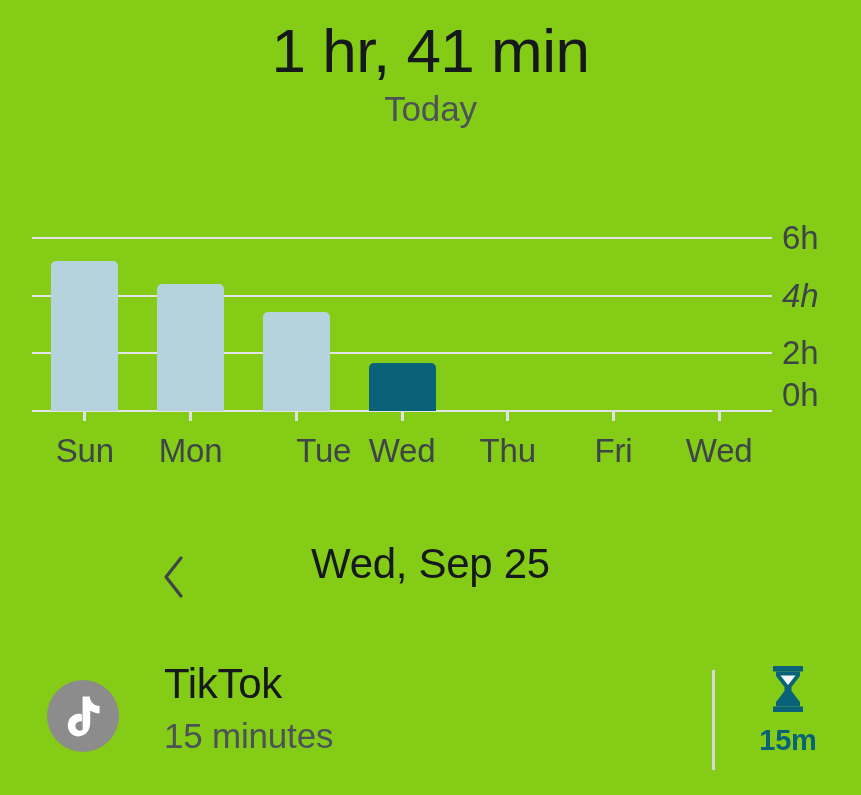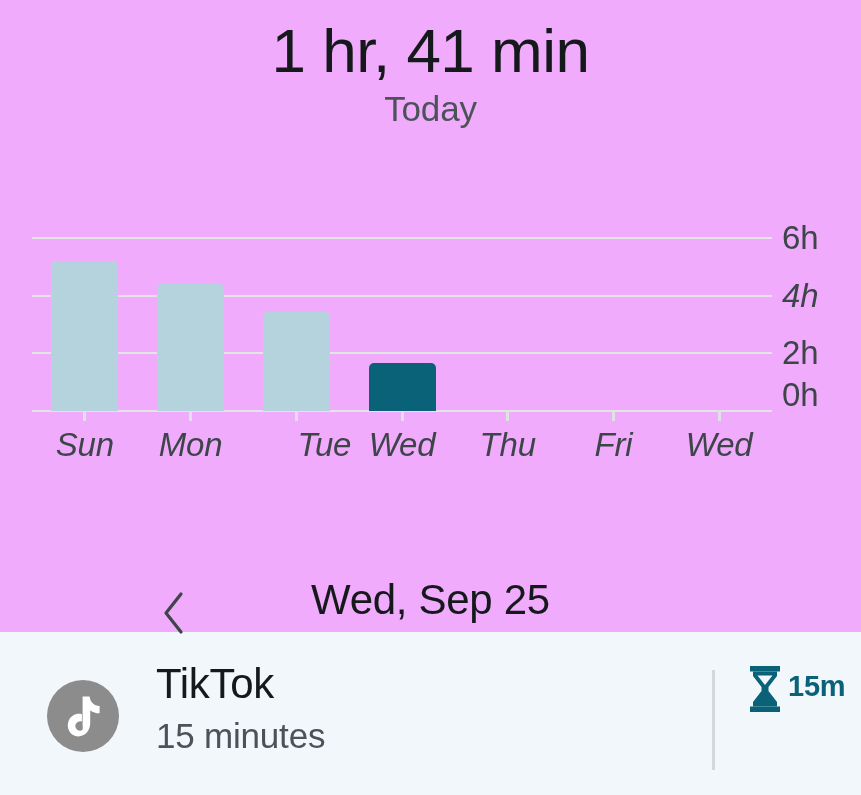--- a/index.html
+++ b/index.html
@@ -11,22 +11,22 @@
     height: 795px;
     background: #f2f7fb;
     font-family: "Liberation Sans", sans-serif;
     overflow: hidden;
     color: #1f2426;
     -webkit-font-smoothing: antialiased;
   }
   .screen {
     position: relative;
     width: 861px;
-    height: 632px;
-    background: #f0abfc;
+    height: 795px;
+    background: #84cc16;
   }
 
   
   .summary {
     position: absolute;
     top: 18px;
     left: 0;
     width: 861px;
     text-align: center;
   }
@@ -102,43 +102,41 @@
   .tick {
     position: absolute;
     top: 0;
     width: 3px;
     height: 10px;
     background: #dfe2e4;
   }
   .daylabels {
     position: absolute;
     left: 32px;
-    top: 211px;
+    top: 217px;
     width: 740px;
     height: 44px;
-    font-style: italic;
   }
   .daylabel {
     position: absolute;
     top: 0;
     width: 110px;
     text-align: center;
     font-size: 33px;
     color: #3d4549;
     letter-spacing: -0.2px;
   }
 
   
   .datenav {
     position: absolute;
     left: 0;
     top: 540px;
     width: 861px;
     height: 74px;
-    margin-top: 36px;
   }
   .nav-prev {
     position: absolute;
     left: 150px;
     top: 8px;
     width: 48px;
     height: 58px;
     display: flex;
     align-items: center;
     justify-content: center;
@@ -174,21 +172,21 @@
     width: 72px;
     height: 72px;
     border-radius: 50%;
     background: #8c8c8c;
     display: flex;
     align-items: center;
     justify-content: center;
   }
   .app-text {
     position: absolute;
-    left: 156px;
+    left: 164px;
     top: 12px;
   }
   .app-name {
     font-size: 42px;
     color: #16191c;
     letter-spacing: -0.3px;
     line-height: 1.15;
   }
   .app-usage {
     margin-top: 8px;
@@ -203,20 +201,22 @@
     width: 3px;
     height: 100px;
     background: #d3d8dc;
   }
   .timer {
     position: absolute;
     left: 742px;
     top: 16px;
     width: 92px;
     display: flex;
+    flex-direction: column;
+    align-items: center;
     cursor: pointer;
   }
   .timer-icon { display: block; }
   .timer-label {
     margin-top: 6px;
     font-size: 29px;
     font-weight: bold;
     color: #0a6279;
     letter-spacing: -0.2px;
   }

